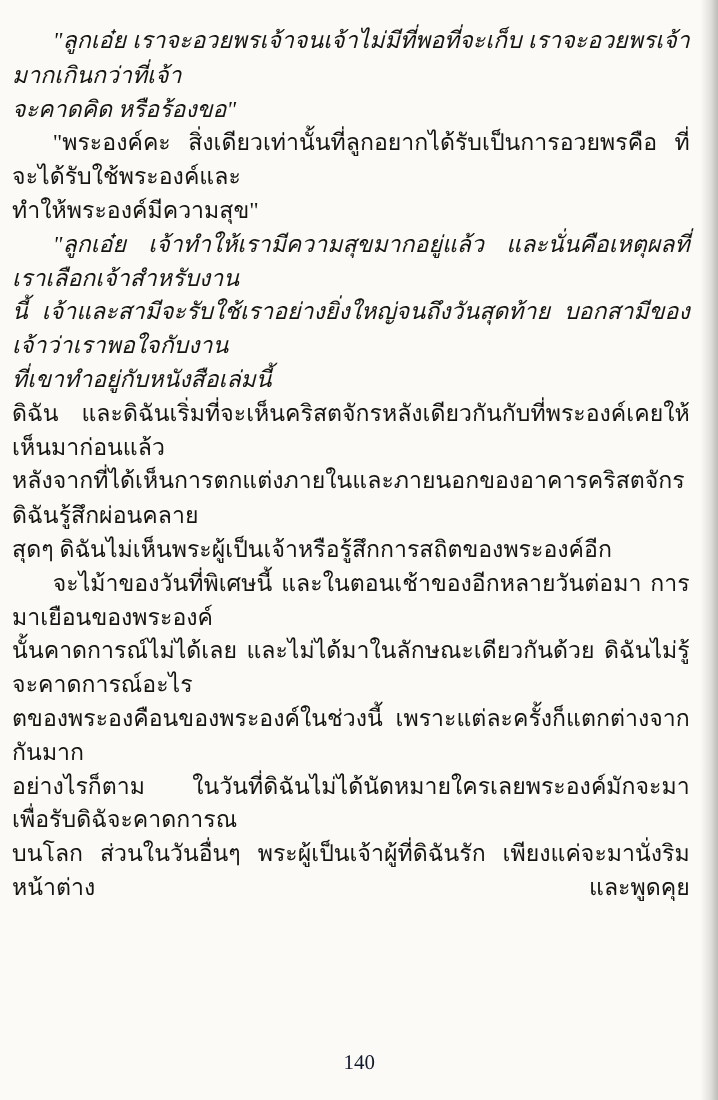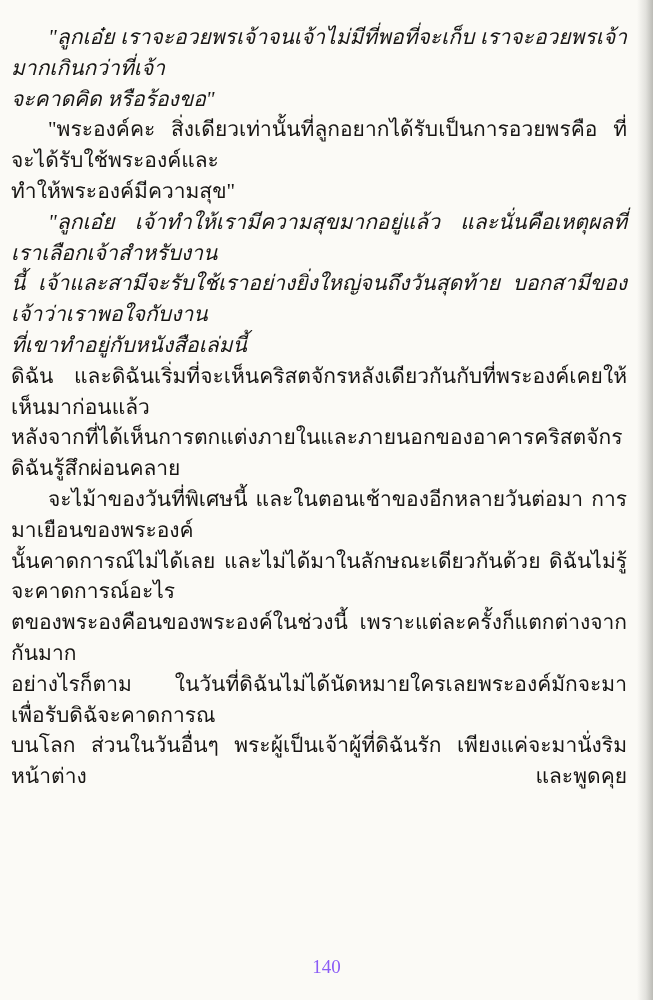--- a/index.html
+++ b/index.html
@@ -41,37 +41,38 @@
   .line.first { text-indent: 37px; }
   .line.last  { text-align-last: start; }
   .line.italic { font-style: italic; }
   .page-number {
     position: absolute;
     left: 0;
     right: 0;
     bottom: 22px;
     text-align: center;
     font-size: 19px;
-    color: #8b5cf6;
+    color: #0f172a;
   }
 </style>
 </head>
 <body>
 
 <div class="page">
   <div class="text-block">
       <div class="line italic first">"ลูกเอ๋ย เราจะอวยพรเจ้าจนเจ้าไม่มีที่พอที่จะเก็บ เราจะอวยพรเจ้ามากเกินกว่าที่เจ้า</div>
       <div class="line italic last">จะคาดคิด หรือร้องขอ"</div>
       <div class="line first">"พระองค์คะ สิ่งเดียวเท่านั้นที่ลูกอยากได้รับเป็นการอวยพรคือ ที่จะได้รับใช้พระองค์และ</div>
       <div class="line last">ทำให้พระองค์มีความสุข"</div>
       <div class="line italic first">"ลูกเอ๋ย เจ้าทำให้เรามีความสุขมากอยู่แล้ว และนั่นคือเหตุผลที่เราเลือกเจ้าสำหรับงาน</div>
       <div class="line italic">นี้ เจ้าและสามีจะรับใช้เราอย่างยิ่งใหญ่จนถึงวันสุดท้าย บอกสามีของเจ้าว่าเราพอใจกับงาน</div>
       <div class="line italic last">ที่เขาทำอยู่กับหนังสือเล่มนี้</div>
       <div class="line">ดิฉัน และดิฉันเริ่มที่จะเห็นคริสตจักรหลังเดียวกันกับที่พระองค์เคยให้เห็นมาก่อนแล้ว</div>
       <div class="line">หลังจากที่ได้เห็นการตกแต่งภายในและภายนอกของอาคารคริสตจักร ดิฉันรู้สึกผ่อนคลาย</div>
+      <div class="line last">สุดๆ ดิฉันไม่เห็นพระผู้เป็นเจ้าหรือรู้สึกการสถิตของพระองค์อีก</div>
       <div class="line first">จะไม้าของวันที่พิเศษนี้ และในตอนเช้าของอีกหลายวันต่อมา การมาเยือนของพระองค์</div>
       <div class="line">นั้นคาดการณ์ไม่ได้เลย และไม่ได้มาในลักษณะเดียวกันด้วย ดิฉันไม่รู้จะคาดการณ์อะไร</div>
       <div class="line last">ตของพระองคือนของพระองค์ในช่วงนี้ เพราะแต่ละครั้งก็แตกต่างจากกันมาก</div>
       <div class="line">อย่างไรก็ตาม ในวันที่ดิฉันไม่ได้นัดหมายใครเลยพระองค์มักจะมา เพื่อรับดิฉัจะคาดการณ</div>
       <div class="line">บนโลก ส่วนในวันอื่นๆ พระผู้เป็นเจ้าผู้ที่ดิฉันรัก เพียงแค่จะมานั่งริมหน้าต่าง และพูดคุย</div>
     </div>
   <div class="page-number">140</div>
   <div class="scan-edge"></div>
 </div>
 

